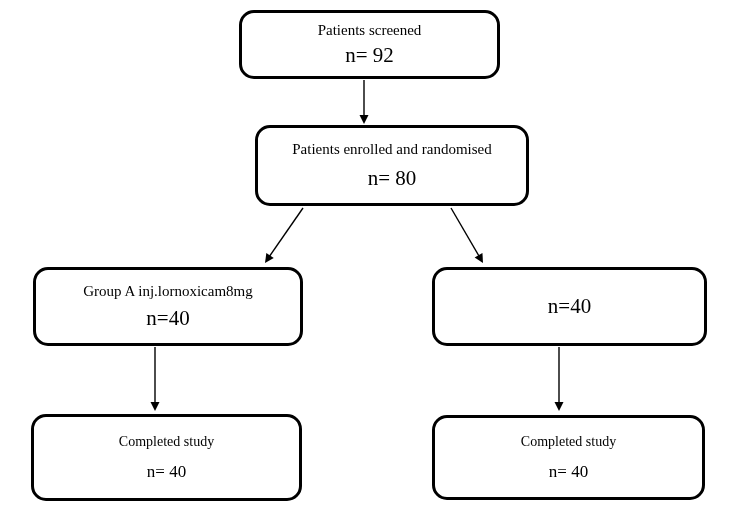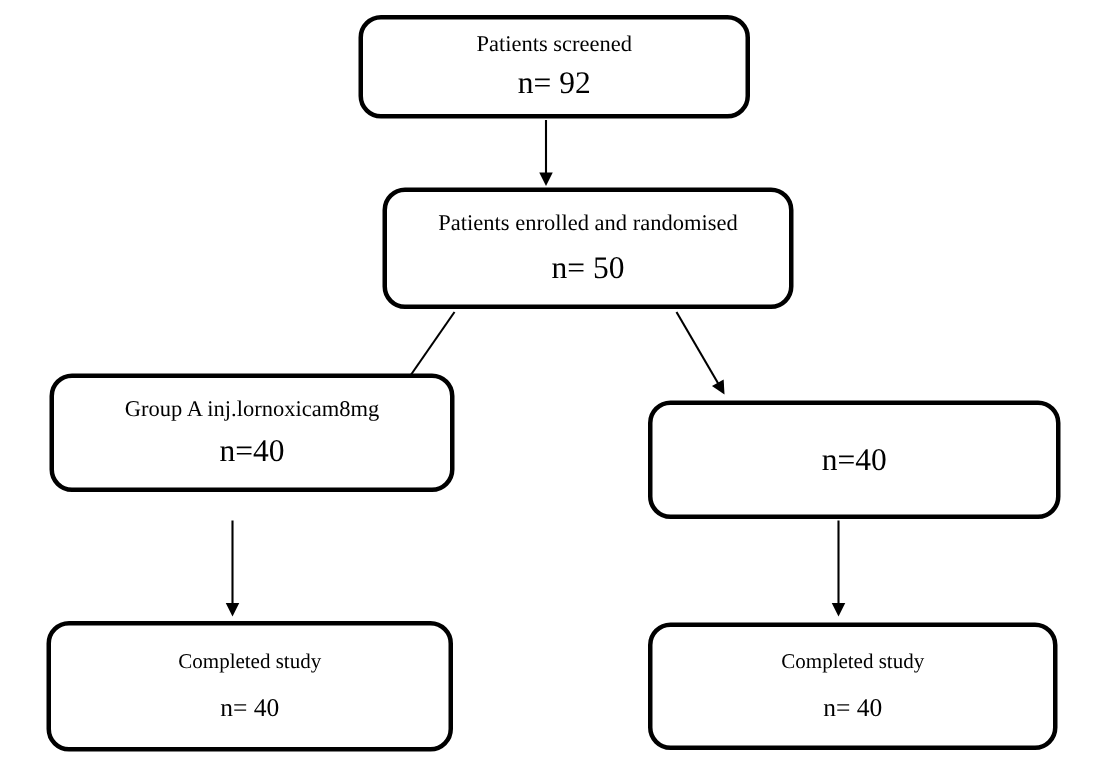--- a/index.html
+++ b/index.html
@@ -29,21 +29,21 @@
     text-align: center;
     padding: 4px 8px;
   }
   .node .label { font-size: 15px; line-height: 1; white-space: nowrap; }
   .node .count { font-size: 21px; line-height: 1; white-space: nowrap; }
   .node.big .label { font-size: 14px; }
   .node.big .count { font-size: 17px; }
 
   #n-screened    { left: 239px; top: 10px;  width: 261px; height: 69px; }
   #n-enrolled    { left: 239px; top: 125px; width: 274px; height: 81px; margin-left: 16px; }
-  #n-group-a     { left: 33px;  top: 249px; width: 270px; height: 79px; }
+  #n-group-a     { left: 33px;  top: 267px; width: 270px; height: 79px; }
   #n-group-b     { left: 432px; top: 267px; width: 275px; height: 79px; }
   #n-completed-a { left: 31px;  top: 414px; width: 271px; height: 87px; }
   #n-completed-b { left: 432px; top: 415px; width: 273px; height: 85px; }
 
   .edges {
     position: absolute;
     left: 0; top: 0;
     pointer-events: none;
   }
   .edges line { stroke: #000000; stroke-width: 1.4; }
@@ -82,21 +82,21 @@
     </g>
   </svg>
 
   <div class="node" id="n-screened">
     <div class="label">Patients screened</div>
     <div class="count">n= 92</div>
   </div>
 
   <div class="node" id="n-enrolled">
     <div class="label">Patients enrolled and randomised</div>
-    <div class="count">n= 50</div>
+    <div class="count">n= 80</div>
   </div>
 
   <div class="node" id="n-group-a">
     <div class="label">Group A inj.lornoxicam8mg</div>
     <div class="count">n=40</div>
   </div>
 
   <div class="node" id="n-group-b">
     <div class="count">n=40</div>
   </div>

